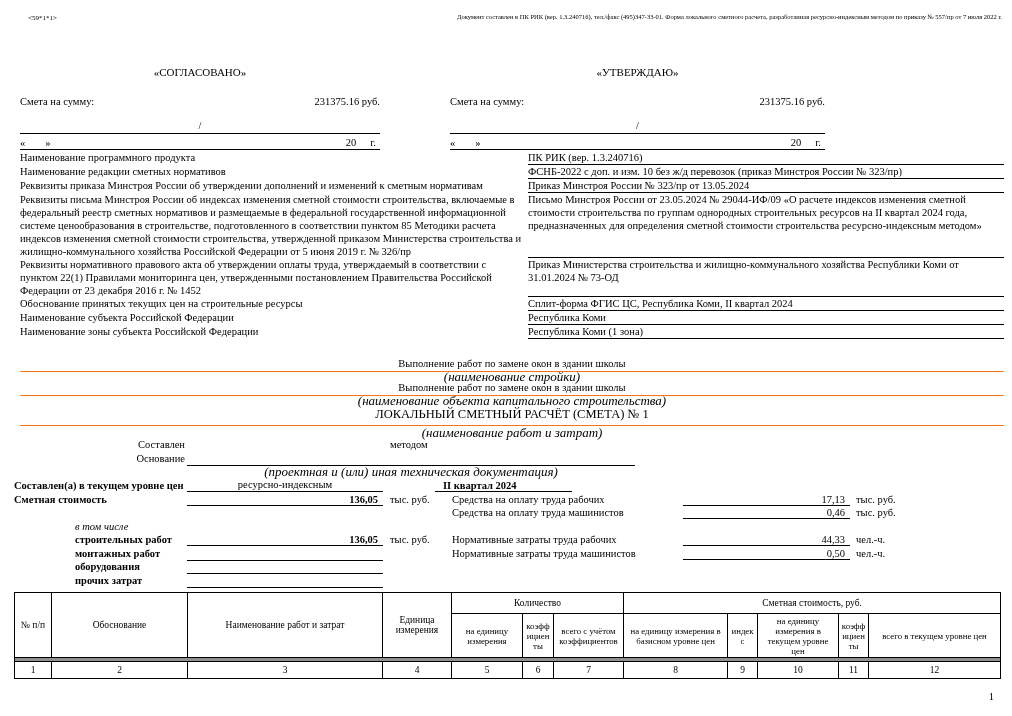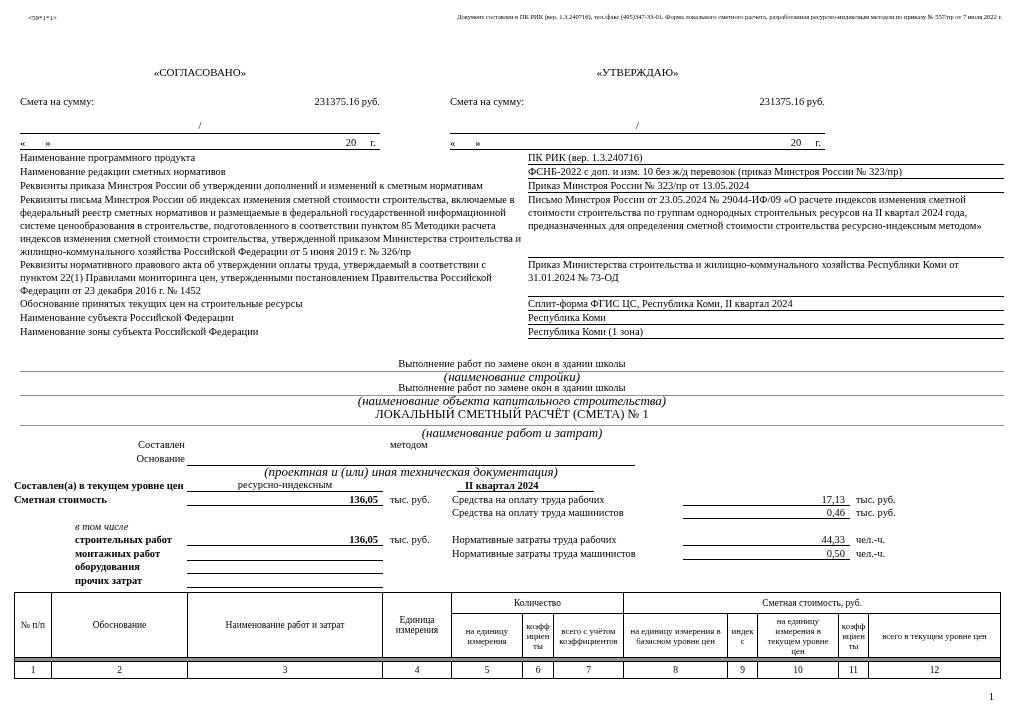--- a/index.html
+++ b/index.html
@@ -138,21 +138,21 @@
   <div class="abs small i c" style="left:20px;top:428px;width:984px;">(наименование работ и затрат)</div>
 
   <div class="abs r" style="left:14px;top:438px;width:171px;">Составлен</div>
   <div class="abs bb c" style="left:187px;top:438px;width:196px;height:13px;margin-top:40px;">ресурсно-индексным</div>
   <div class="abs" style="left:390px;top:438px;">методом</div>
   <div class="abs r" style="left:14px;top:452px;width:171px;">Основание</div>
   <div class="abs bb" style="left:187px;top:452px;width:448px;height:13px;"></div>
   <div class="abs small i c" style="left:187px;top:467px;width:448px;">(проектная и (или) иная техническая документация)</div>
 
   <div class="abs b" style="left:14px;top:479px;width:320px;">Составлен(а) в текущем уровне цен</div>
-  <div class="abs bb b" style="left:457px;top:479px;width:137px;height:13px;padding-left:8px;box-sizing:border-box;">II квартал 2024</div>
+  <div class="abs bb b" style="left:435px;top:479px;width:137px;height:13px;padding-left:8px;box-sizing:border-box;">II квартал 2024</div>
 
   <div class="abs b" style="left:14px;top:493px;">Сметная стоимость</div>
   <div class="abs val r b" style="left:187px;top:493px;width:196px;">136,05</div>
   <div class="abs" style="left:390px;top:493px;">тыс. руб.</div>
   <div class="abs" style="left:452px;top:493px;">Средства на оплату труда рабочих</div>
   <div class="abs val r" style="left:683px;top:493px;width:167px;">17,13</div>
   <div class="abs" style="left:856px;top:493px;">тыс. руб.</div>
 
   <div class="abs" style="left:452px;top:506px;">Средства на оплату труда машинистов</div>
   <div class="abs val r" style="left:683px;top:506px;width:167px;">0,46</div>

